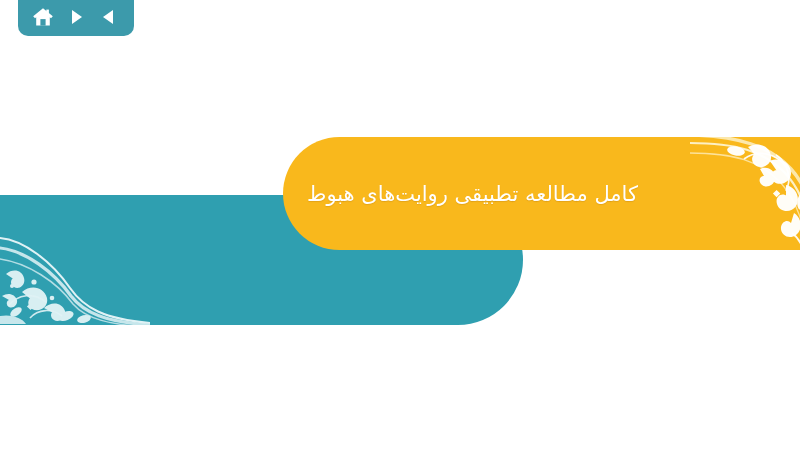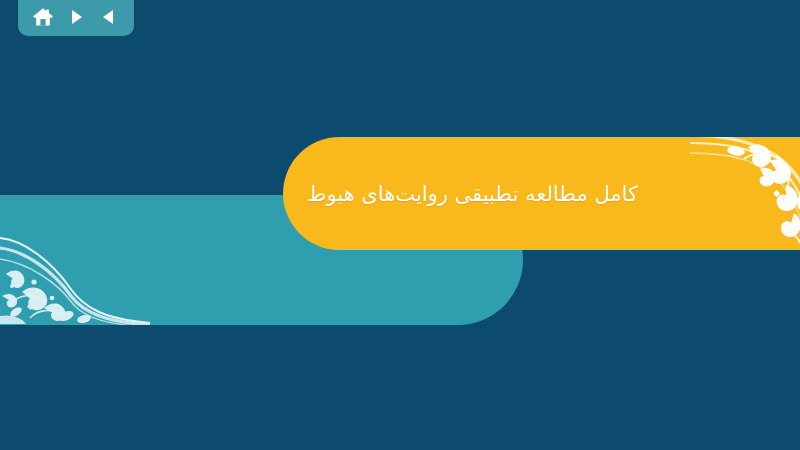--- a/index.html
+++ b/index.html
@@ -3,21 +3,21 @@
 <meta charset="utf-8">
 <title>Slide</title>
 <style>
   html,body{margin:0;padding:0;}
   body{
     width:800px;height:450px;overflow:hidden;
     background:#474747;
     font-family:"DejaVu Sans","Liberation Sans",sans-serif;
     position:relative;
   }
-  #stage{position:absolute;inset:0;width:800px;height:450px;overflow:hidden;background:#0c4a6e;}
+  #stage{position:absolute;inset:0;width:800px;height:450px;overflow:hidden;background:#ffffff;}
 
   
   #navbar{
     position:absolute;left:18px;top:-10px;width:116px;height:46px;
     background:#3C9AAB;
     border-radius:0 0 10px 10px;
     display:flex;align-items:flex-end;justify-content:space-around;
     padding:0 9px 7px 9px;box-sizing:border-box;
     z-index:40;
   }

